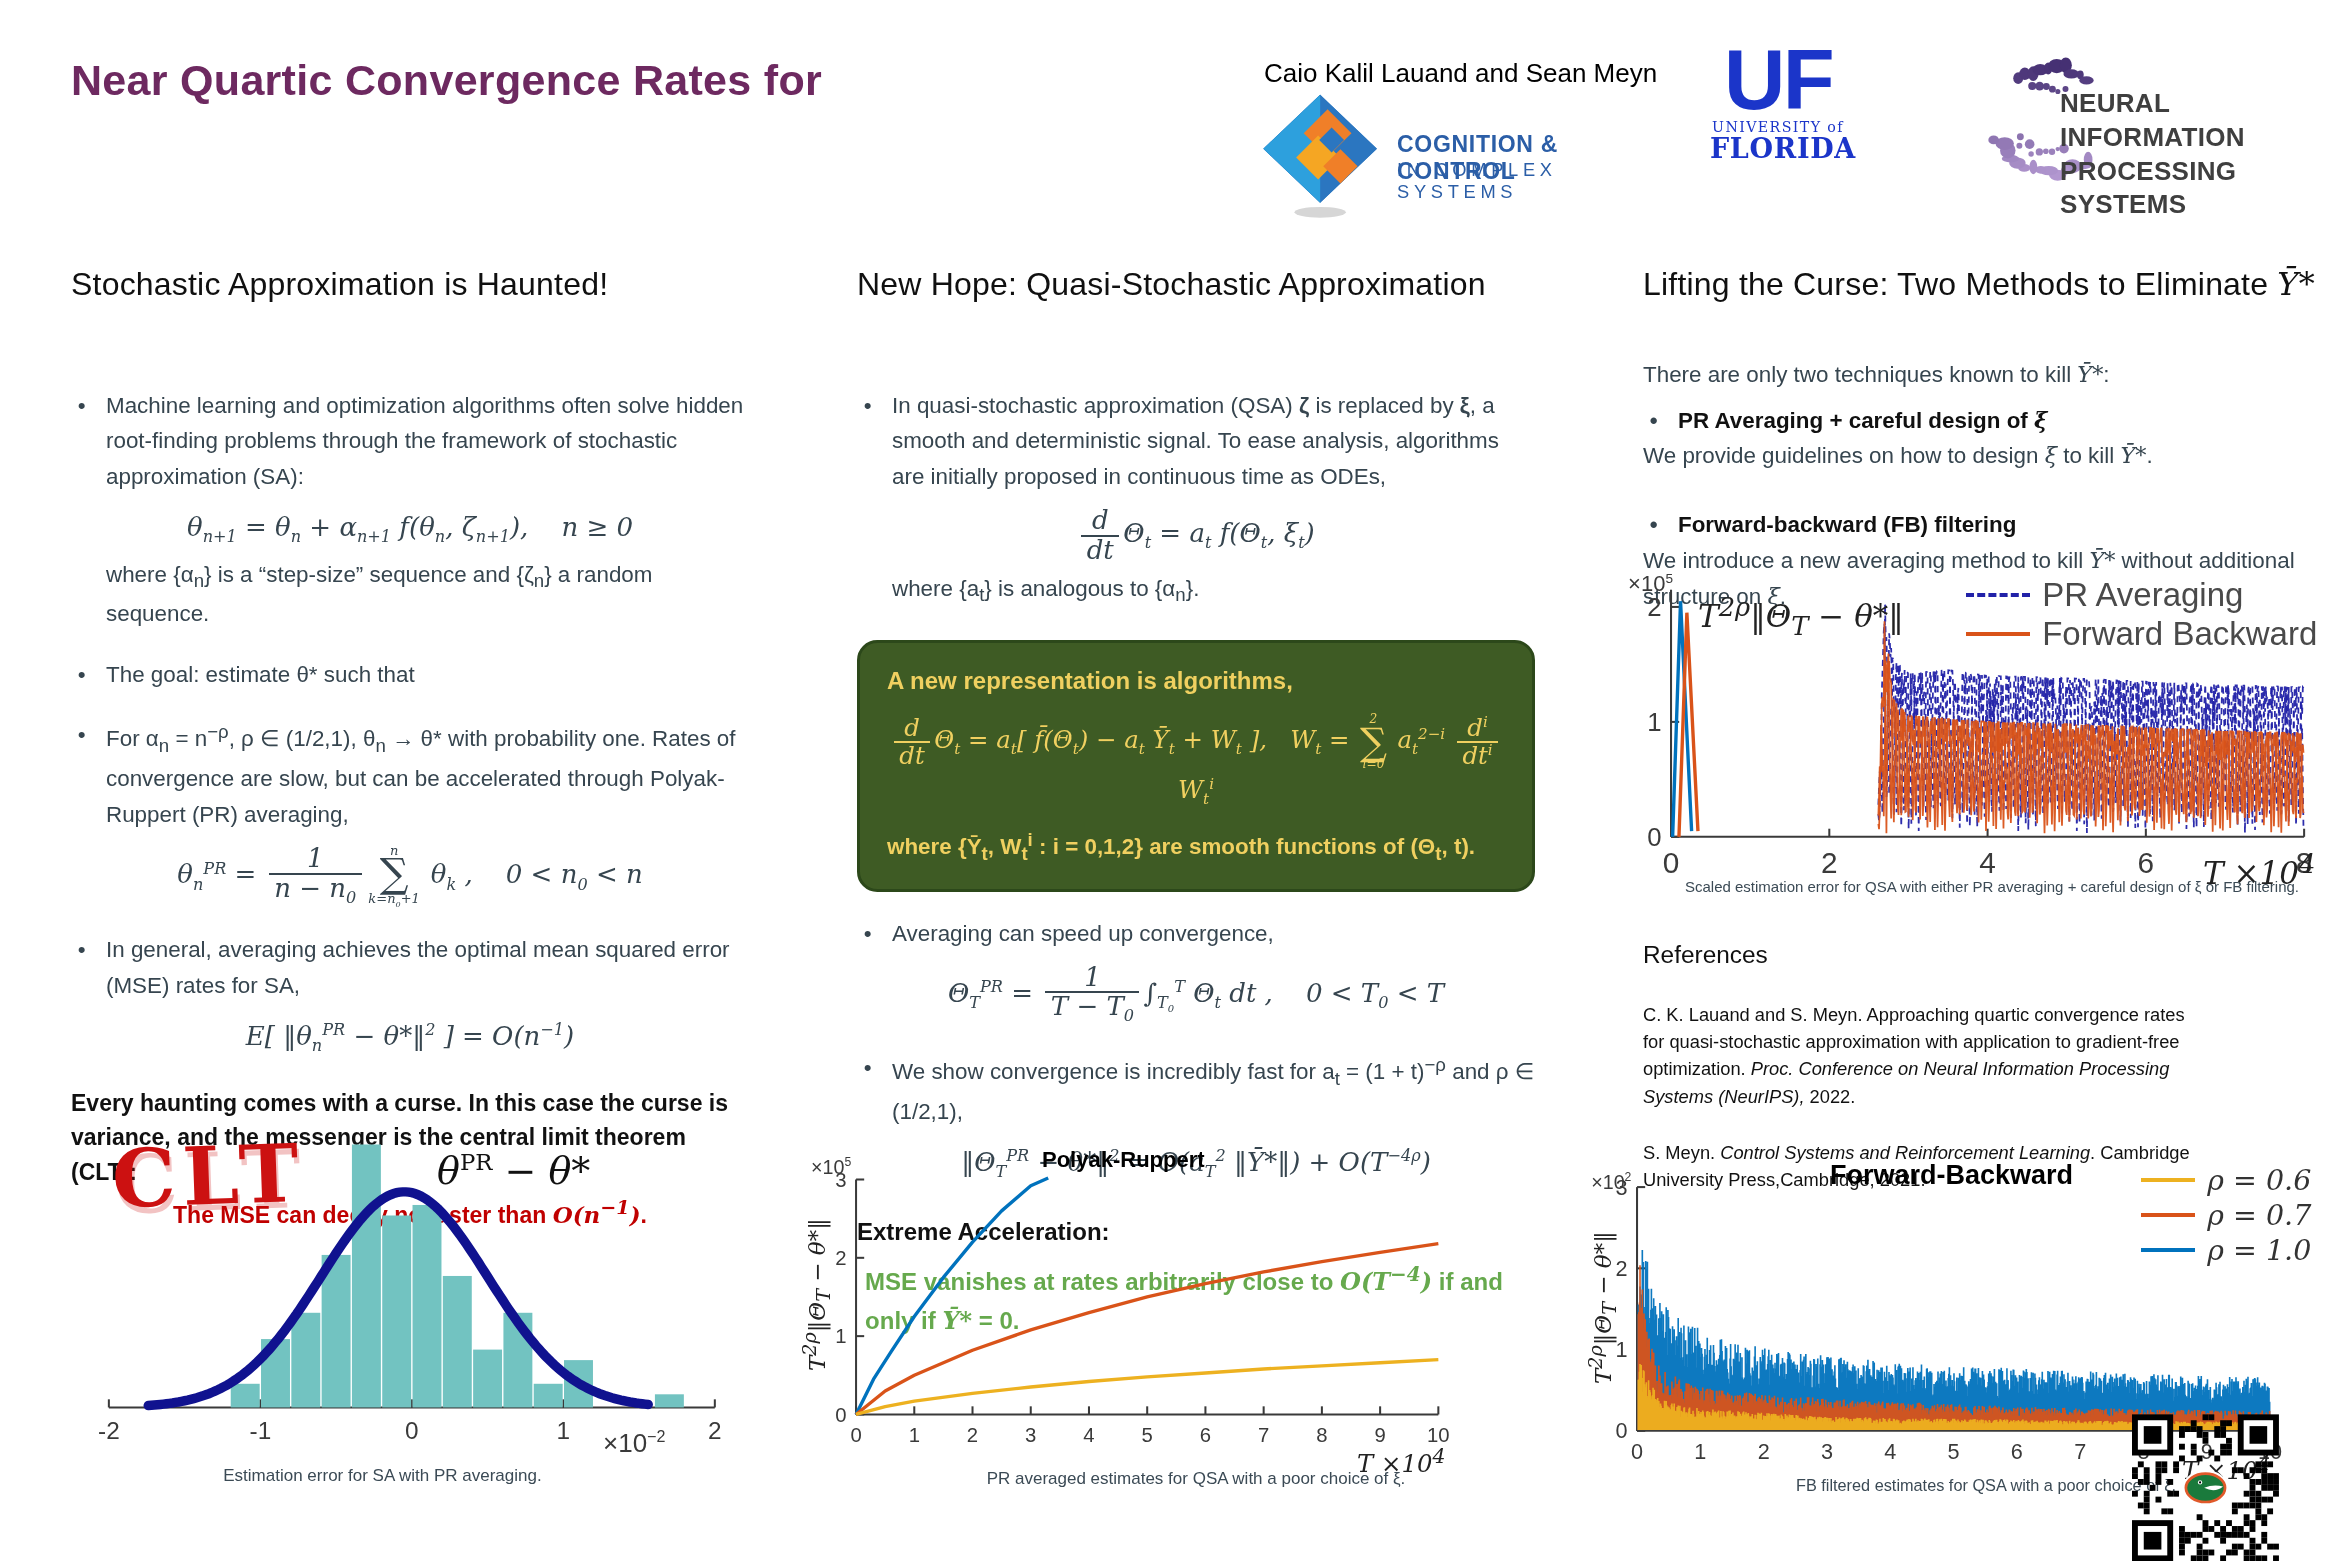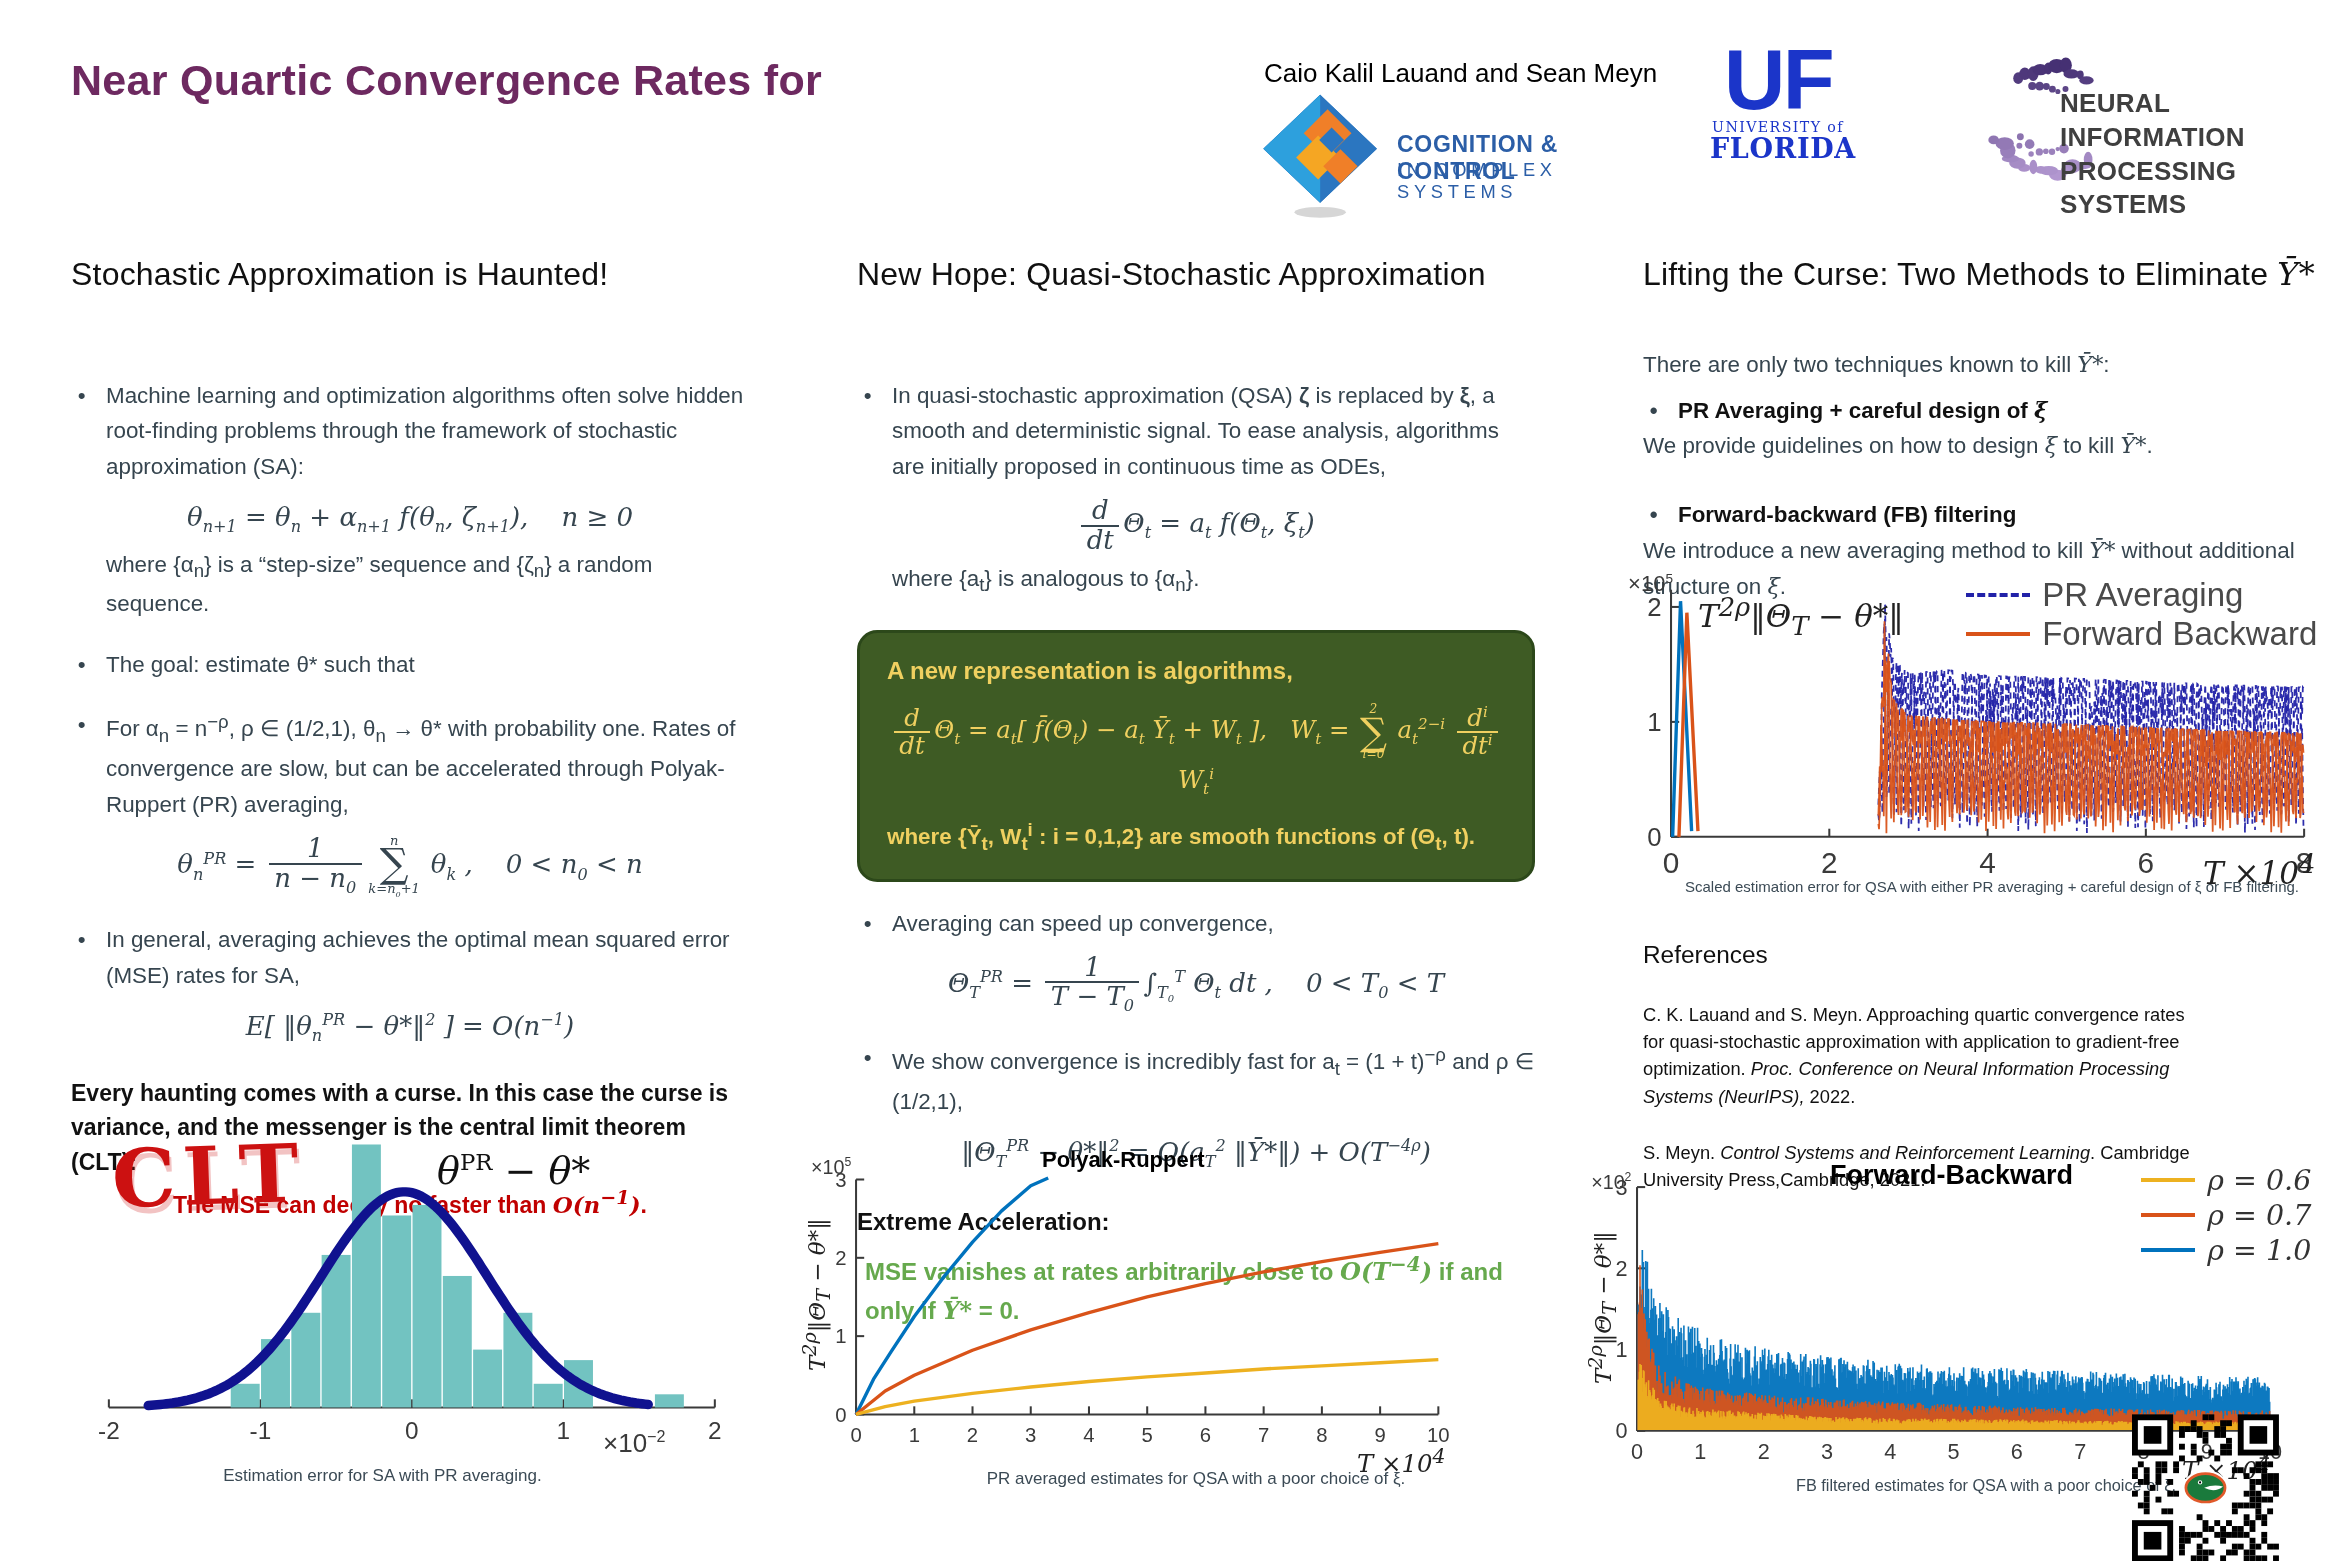--- a/index.html
+++ b/index.html
@@ -2,21 +2,21 @@
 <html style="font-size:11px"><head>
 <meta charset="utf-8">
 <style>
   html,body{margin:0;padding:0;background:#ffffff;}
   body{font-family:"Liberation Sans",sans-serif;color:#36454f;}
   #poster{position:relative;width:2342px;height:1561px;background:#fff;overflow:hidden;}
   .abs{position:absolute;}
   .title{font-size:43px;font-weight:bold;color:#6d2960;line-height:1.28;letter-spacing:0.3px;}
   .authors{font-size:26px;color:#000;}
   .colhead{font-size:32px;color:#101010;letter-spacing:0.2px;}
-  .col{line-height:1.6;font-size:22.4px;}
+  .col{line-height:1.6;font-size:22.4px;margin-top:10px;}
   .bullet{position:relative;padding-left:35px;margin-top:24.4px;}
   .bullet:before{content:"•";position:absolute;left:6.8px;top:0;color:#36454f;}
   .sub{margin-left:35px;}
   .formula{font-family:"DejaVu Serif",serif;font-style:italic;font-size:26px;text-align:center;margin:12.2px 0 6.8px 0;color:#36454f;}
   .formula sub,.formula sup{font-size:0.62em;}
   .frac{display:inline-block;vertical-align:middle;text-align:center;line-height:1.05;margin:0 4.1px;}
   .frac>span{display:block;padding:0 5.4px;}
   .frac>span:first-child{border-bottom:2px solid currentColor;}
   .bigop{display:inline-flex;flex-direction:column;align-items:center;vertical-align:middle;line-height:0.9;margin:0 2.7px;}
   .bigop .op{font-size:1.55em;font-style:normal;}

